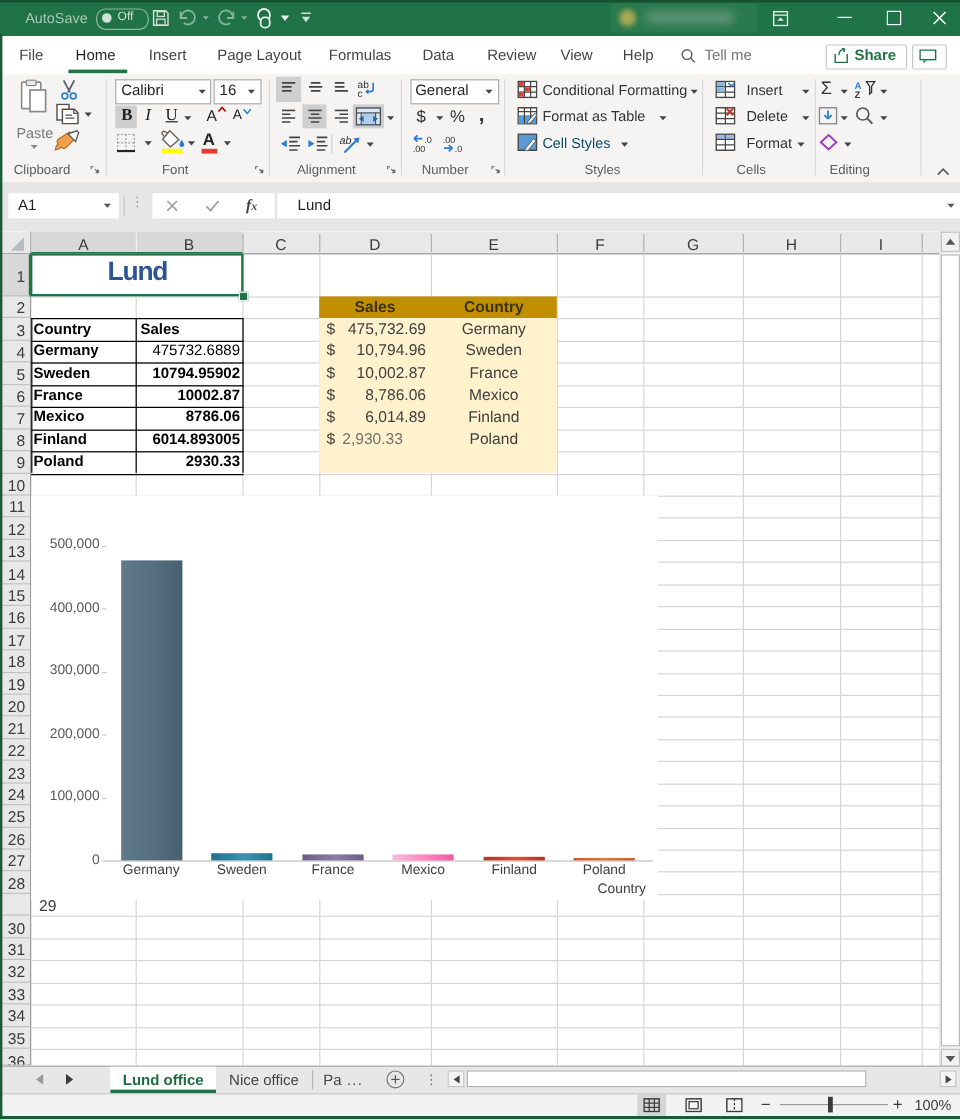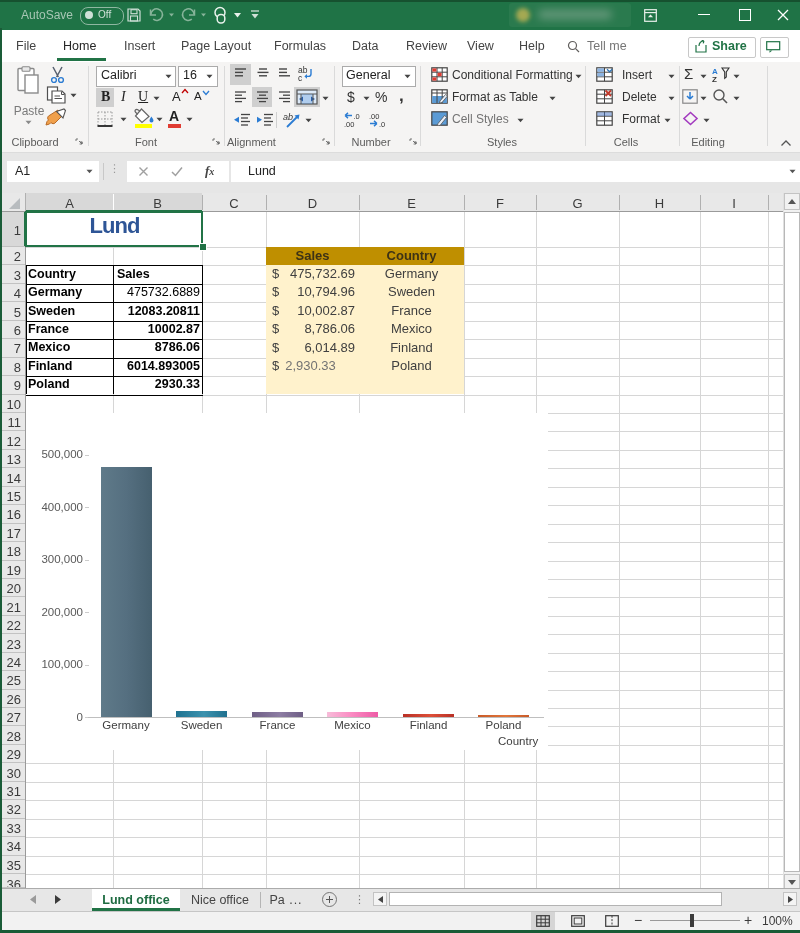--- a/index.html
+++ b/index.html
@@ -82,21 +82,21 @@
 <div class="ab" style="left:0;top:62px;width:800px;height:91px;background:#f5f4f3;border-bottom:1px solid #dcdcdc;box-sizing:border-box;"></div>
 <div class="ab" style="left:88px;top:66px;width:1px;height:80px;background:#dadada;"></div>
 <div class="ab" style="left:224px;top:66px;width:1px;height:80px;background:#dadada;"></div>
 <div class="ab" style="left:334px;top:66px;width:1px;height:80px;background:#dadada;"></div>
 <div class="ab" style="left:420px;top:66px;width:1px;height:80px;background:#dadada;"></div>
 <div class="ab" style="left:585px;top:66px;width:1px;height:80px;background:#dadada;"></div>
 <div class="ab" style="left:679px;top:66px;width:1px;height:80px;background:#dadada;"></div>
 <div class="ab" style="left:767px;top:66px;width:1px;height:80px;background:#dadada;"></div>
 <div class="t" style="left:-10px;top:136px;width:90px;text-align:center;font-size:11px;color:#5c5c5c;">Clipboard</div>
 <div class="t" style="left:101px;top:136px;width:90px;text-align:center;font-size:11px;color:#5c5c5c;">Font</div>
-<div class="t" style="left:227px;top:136px;width:90px;font-size:11px;color:#5c5c5c;">Alignment</div>
+<div class="t" style="left:227px;top:136px;width:90px;text-align:center;font-size:11px;color:#5c5c5c;">Alignment</div>
 <div class="t" style="left:326px;top:136px;width:90px;text-align:center;font-size:11px;color:#5c5c5c;">Number</div>
 <div class="t" style="left:457px;top:136px;width:90px;text-align:center;font-size:11px;color:#5c5c5c;">Styles</div>
 <div class="t" style="left:581px;top:136px;width:90px;text-align:center;font-size:11px;color:#5c5c5c;">Cells</div>
 <div class="t" style="left:663px;top:136px;width:90px;text-align:center;font-size:11px;color:#5c5c5c;">Editing</div>
 <svg class="ab" style="left:75px;top:138px" width="8" height="8" viewBox="0 0 8 8">
 <path d="M1 3 V1 H3 M5 4 h2 v2 M7 6 l-3 -3 m3 3 l-2.4 0 m2.4 0 l0 -2.4" stroke="#666" stroke-width="0.9" fill="none"></path>
     </svg>
 <svg class="ab" style="left:212px;top:138px" width="8" height="8" viewBox="0 0 8 8">
 <path d="M1 3 V1 H3 M5 4 h2 v2 M7 6 l-3 -3 m3 3 l-2.4 0 m2.4 0 l0 -2.4" stroke="#666" stroke-width="0.9" fill="none"></path>
     </svg>
@@ -302,21 +302,21 @@
 <path d="M9 12 L14.5 5.5 l2 1.5 -5.5 6.5 -2.6 0.6 z" fill="#e8eef7" stroke="#555" stroke-width="0.8"></path>
     </svg>
 <div class="t" style="left:452px;top:90px;font-size:12px;color:#333;">Format as Table</div>
 <svg class="ab" style="left:549px;top:96px" width="7" height="5" viewBox="0 0 7 5">
       <path d="M0.5 0.8 L3.5 4.2 L6.5 0.8 z" fill="#444"></path>
     </svg>
 <svg class="ab" style="left:431px;top:111px" width="17" height="15" viewBox="0 0 17 15">
 <rect x="0.8" y="0.8" width="15.4" height="13.4" fill="#5b9bd5" stroke="#444" stroke-width="1.2"></rect>
 <path d="M7 12.5 L13.5 4.5 l2.2 1.8 -6.5 8 -3 0.7 z" fill="#e8eef7" stroke="#555" stroke-width="0.8"></path>
     </svg>
-<div class="t" style="left:452px;top:112px;font-size:12px;color:#737373;">Cell Styles</div>
+<div class="t" style="left:452px;top:112px;font-size:12px;color:#0c4a6e;">Cell Styles</div>
 <svg class="ab" style="left:517px;top:118px" width="7" height="5" viewBox="0 0 7 5">
       <path d="M0.5 0.8 L3.5 4.2 L6.5 0.8 z" fill="#444"></path>
     </svg>
 <svg class="ab" style="left:596px;top:67px" width="17" height="15" viewBox="0 0 17 15">
 <rect x="0.8" y="0.8" width="15.4" height="13.4" fill="#fff" stroke="#444" stroke-width="1.2"></rect>
 <line x1="0.8" y1="5.2" x2="16.2" y2="5.2" stroke="#444"></line>
       <line x1="0.8" y1="9.8" x2="16.2" y2="9.8" stroke="#444"></line>
 <line x1="8.5" y1="0.8" x2="8.5" y2="14.2" stroke="#444"></line>
       <rect x="1.4" y="1.4" width="6.6" height="3.4" fill="#8db4e2"></rect>
       <rect x="1.4" y="5.8" width="6.6" height="3.6" fill="#8db4e2"></rect>
@@ -484,21 +484,21 @@
 <div class="t" style="left:0;top:654.9px;width:21px;text-align:right;font-size:13px;color:#3b3b3b;">24</div>
 <div class="ab" style="left:0;top:670.1px;width:25px;height:1px;background:#c2c2c2;"></div>
 <div class="t" style="left:0;top:673.3px;width:21px;text-align:right;font-size:13px;color:#3b3b3b;">25</div>
 <div class="ab" style="left:0;top:688.6px;width:25px;height:1px;background:#c2c2c2;"></div>
 <div class="t" style="left:0;top:691.8px;width:21px;text-align:right;font-size:13px;color:#3b3b3b;">26</div>
 <div class="ab" style="left:0;top:707.0px;width:25px;height:1px;background:#c2c2c2;"></div>
 <div class="t" style="left:0;top:710.2px;width:21px;text-align:right;font-size:13px;color:#3b3b3b;">27</div>
 <div class="ab" style="left:0;top:725.4px;width:25px;height:1px;background:#c2c2c2;"></div>
 <div class="t" style="left:0;top:728.7px;width:21px;text-align:right;font-size:13px;color:#3b3b3b;">28</div>
 <div class="ab" style="left:0;top:743.9px;width:25px;height:1px;background:#c2c2c2;"></div>
-<div class="t" style="left:0;top:747.1px;width:21px;text-align:right;font-size:13px;color:#3b3b3b;">29</div>
+<div class="t" style="left:0;top:747.1px;width:21px;text-align:right;font-size:13px;color:#3b3b3b;padding-left:26px;">29</div>
 <div class="ab" style="left:0;top:762.3px;width:25px;height:1px;background:#c2c2c2;"></div>
 <div class="t" style="left:0;top:765.5px;width:21px;text-align:right;font-size:13px;color:#3b3b3b;">30</div>
 <div class="ab" style="left:0;top:780.8px;width:25px;height:1px;background:#c2c2c2;"></div>
 <div class="t" style="left:0;top:784.0px;width:21px;text-align:right;font-size:13px;color:#3b3b3b;">31</div>
 <div class="ab" style="left:0;top:799.2px;width:25px;height:1px;background:#c2c2c2;"></div>
 <div class="t" style="left:0;top:802.4px;width:21px;text-align:right;font-size:13px;color:#3b3b3b;">32</div>
 <div class="ab" style="left:0;top:817.6px;width:25px;height:1px;background:#c2c2c2;"></div>
 <div class="t" style="left:0;top:820.9px;width:21px;text-align:right;font-size:13px;color:#3b3b3b;">33</div>
 <div class="ab" style="left:0;top:836.1px;width:25px;height:1px;background:#c2c2c2;"></div>
 <div class="t" style="left:0;top:839.3px;width:21px;text-align:right;font-size:13px;color:#3b3b3b;">34</div>
@@ -599,21 +599,21 @@
 <div class="t" style="left:266px;top:339.7px;width:89px;text-align:right;font-size:13px;color:#404040;">6,014.89</div>
 <div class="t" style="left:359px;top:339.7px;width:105px;text-align:center;font-size:13px;color:#404040;">Finland</div>
 <div class="t" style="left:272px;top:358.1px;font-size:13px;color:#404040;">$</div>
 <div class="t" style="left:266px;top:358.1px;width:89px;text-align:center;font-size:13px;color:#737373;">2,930.33</div>
 <div class="t" style="left:359px;top:358.1px;width:105px;text-align:center;font-size:13px;color:#404040;">Poland</div>
 <div class="t" style="left:28px;top:266.6px;font-size:12.5px;font-weight:bold;color:#000;">Country</div>
 <div class="t" style="left:117px;top:266.6px;font-size:12.5px;font-weight:bold;color:#000;">Sales</div>
 <div class="t" style="left:28px;top:285.1px;font-size:12.5px;font-weight:bold;color:#000;">Germany</div>
 <div class="t" style="left:113px;top:285.1px;width:87px;text-align:right;font-size:12.5px;font-weight:normal;color:#000;">475732.6889</div>
 <div class="t" style="left:28px;top:303.5px;font-size:12.5px;font-weight:bold;color:#000;">Sweden</div>
-<div class="t" style="left:113px;top:303.5px;width:87px;text-align:right;font-size:12.5px;font-weight:bold;color:#000;">12083.20811</div>
+<div class="t" style="left:113px;top:303.5px;width:87px;text-align:right;font-size:12.5px;font-weight:bold;color:#000;">10794.95902</div>
 <div class="t" style="left:28px;top:322.0px;font-size:12.5px;font-weight:bold;color:#000;">France</div>
 <div class="t" style="left:113px;top:322.0px;width:87px;text-align:right;font-size:12.5px;font-weight:bold;color:#000;">10002.87</div>
 <div class="t" style="left:28px;top:340.4px;font-size:12.5px;font-weight:bold;color:#000;">Mexico</div>
 <div class="t" style="left:113px;top:340.4px;width:87px;text-align:right;font-size:12.5px;font-weight:bold;color:#000;">8786.06</div>
 <div class="t" style="left:28px;top:358.8px;font-size:12.5px;font-weight:bold;color:#000;">Finland</div>
 <div class="t" style="left:113px;top:358.8px;width:87px;text-align:right;font-size:12.5px;font-weight:bold;color:#000;">6014.893005</div>
 <div class="t" style="left:28px;top:377.3px;font-size:12.5px;font-weight:bold;color:#000;">Poland</div>
 <div class="t" style="left:113px;top:377.3px;width:87px;text-align:right;font-size:12.5px;font-weight:bold;color:#000;">2930.33</div>
 <div class="ab" style="left:26px;top:265.4px;width:177px;height:1px;background:#000;"></div>
 <div class="ab" style="left:26px;top:283.9px;width:177px;height:1px;background:#000;"></div>

